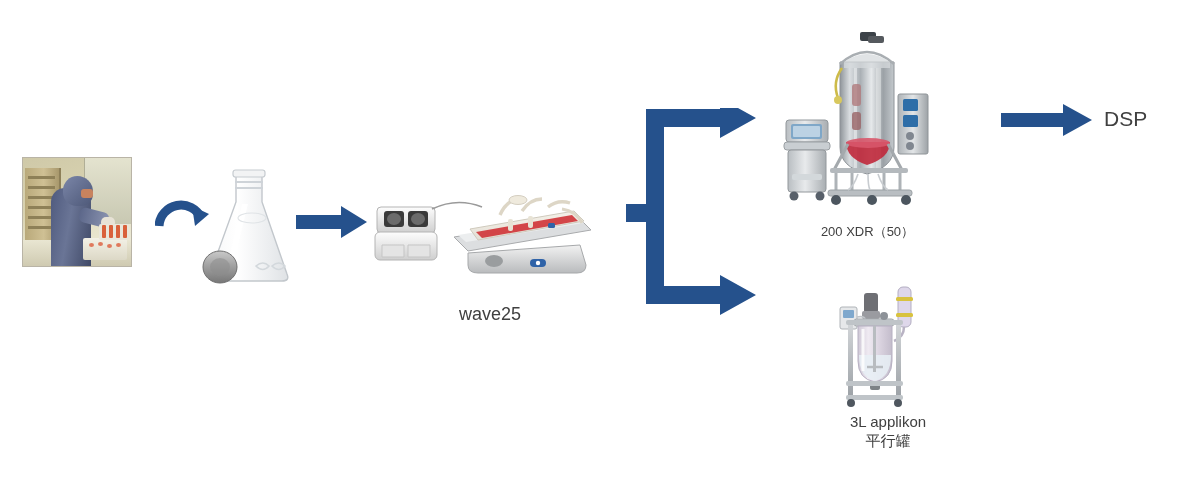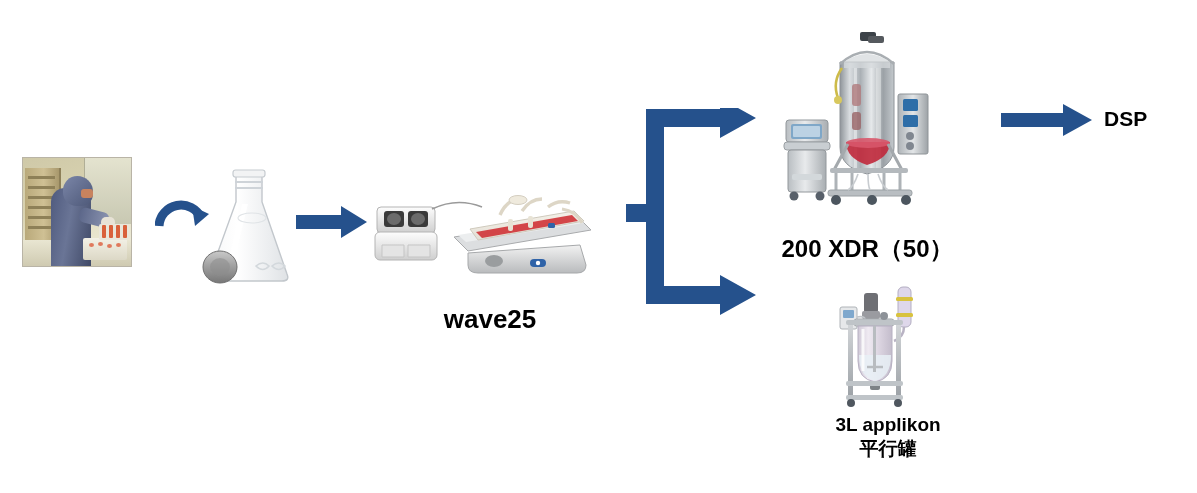--- a/index.html
+++ b/index.html
@@ -13,22 +13,22 @@
   #canvas {
     position: relative;
     width: 1197px;
     height: 493px;
     background: #ffffff;
     overflow: hidden;
   }
   .node { position: absolute; }
   .label {
     position: absolute;
-    font-weight: bold;
-    color: #000000;
+    font-weight: normal;
+    color: #404040;
     text-align: center;
     line-height: 1.25;
     white-space: pre-line;
   }
 
   
   #photo-thaw {
     left: 22px; top: 157px; width: 110px; height: 110px;
     border: 1px solid #b9b4a6;
     box-sizing: border-box;
@@ -115,23 +115,23 @@
 
   
   #applikon { left: 826px; top: 283px; width: 112px; height: 124px; }
 
   
   #arrow-dsp { left: 1001px; top: 103px; width: 92px; height: 34px; }
 
   
   #label-thaw     { left: 7px;   top: 300px; width: 140px; font-size: 21px; }
   #label-flask    { left: 175px; top: 300px; width: 140px; font-size: 21px; }
-  #label-wave     { left: 415px; top: 303px; width: 150px; font-size: 26px; }
-  #label-xdr      { left: 770px; top: 224px; width: 195px; font-size: 24px; margin-top: 10px; }
-  #label-applikon { left: 798px; top: 413px; width: 180px; font-size: 19px; }
+  #label-wave     { left: 415px; top: 303px; width: 150px; font-size: 18px; }
+  #label-xdr      { left: 770px; top: 224px; width: 195px; font-size: 13px; }
+  #label-applikon { left: 798px; top: 413px; width: 180px; font-size: 15px; }
   #label-dsp      { left: 1104px; top: 106px; width: 80px;  font-size: 21px; text-align: left;}
 </style>
 </head>
 <body>
 
 <div id="canvas">
 
   <div class="node" id="photo-thaw">
     <div class="incubator">
       <i style="top:8px"></i>

